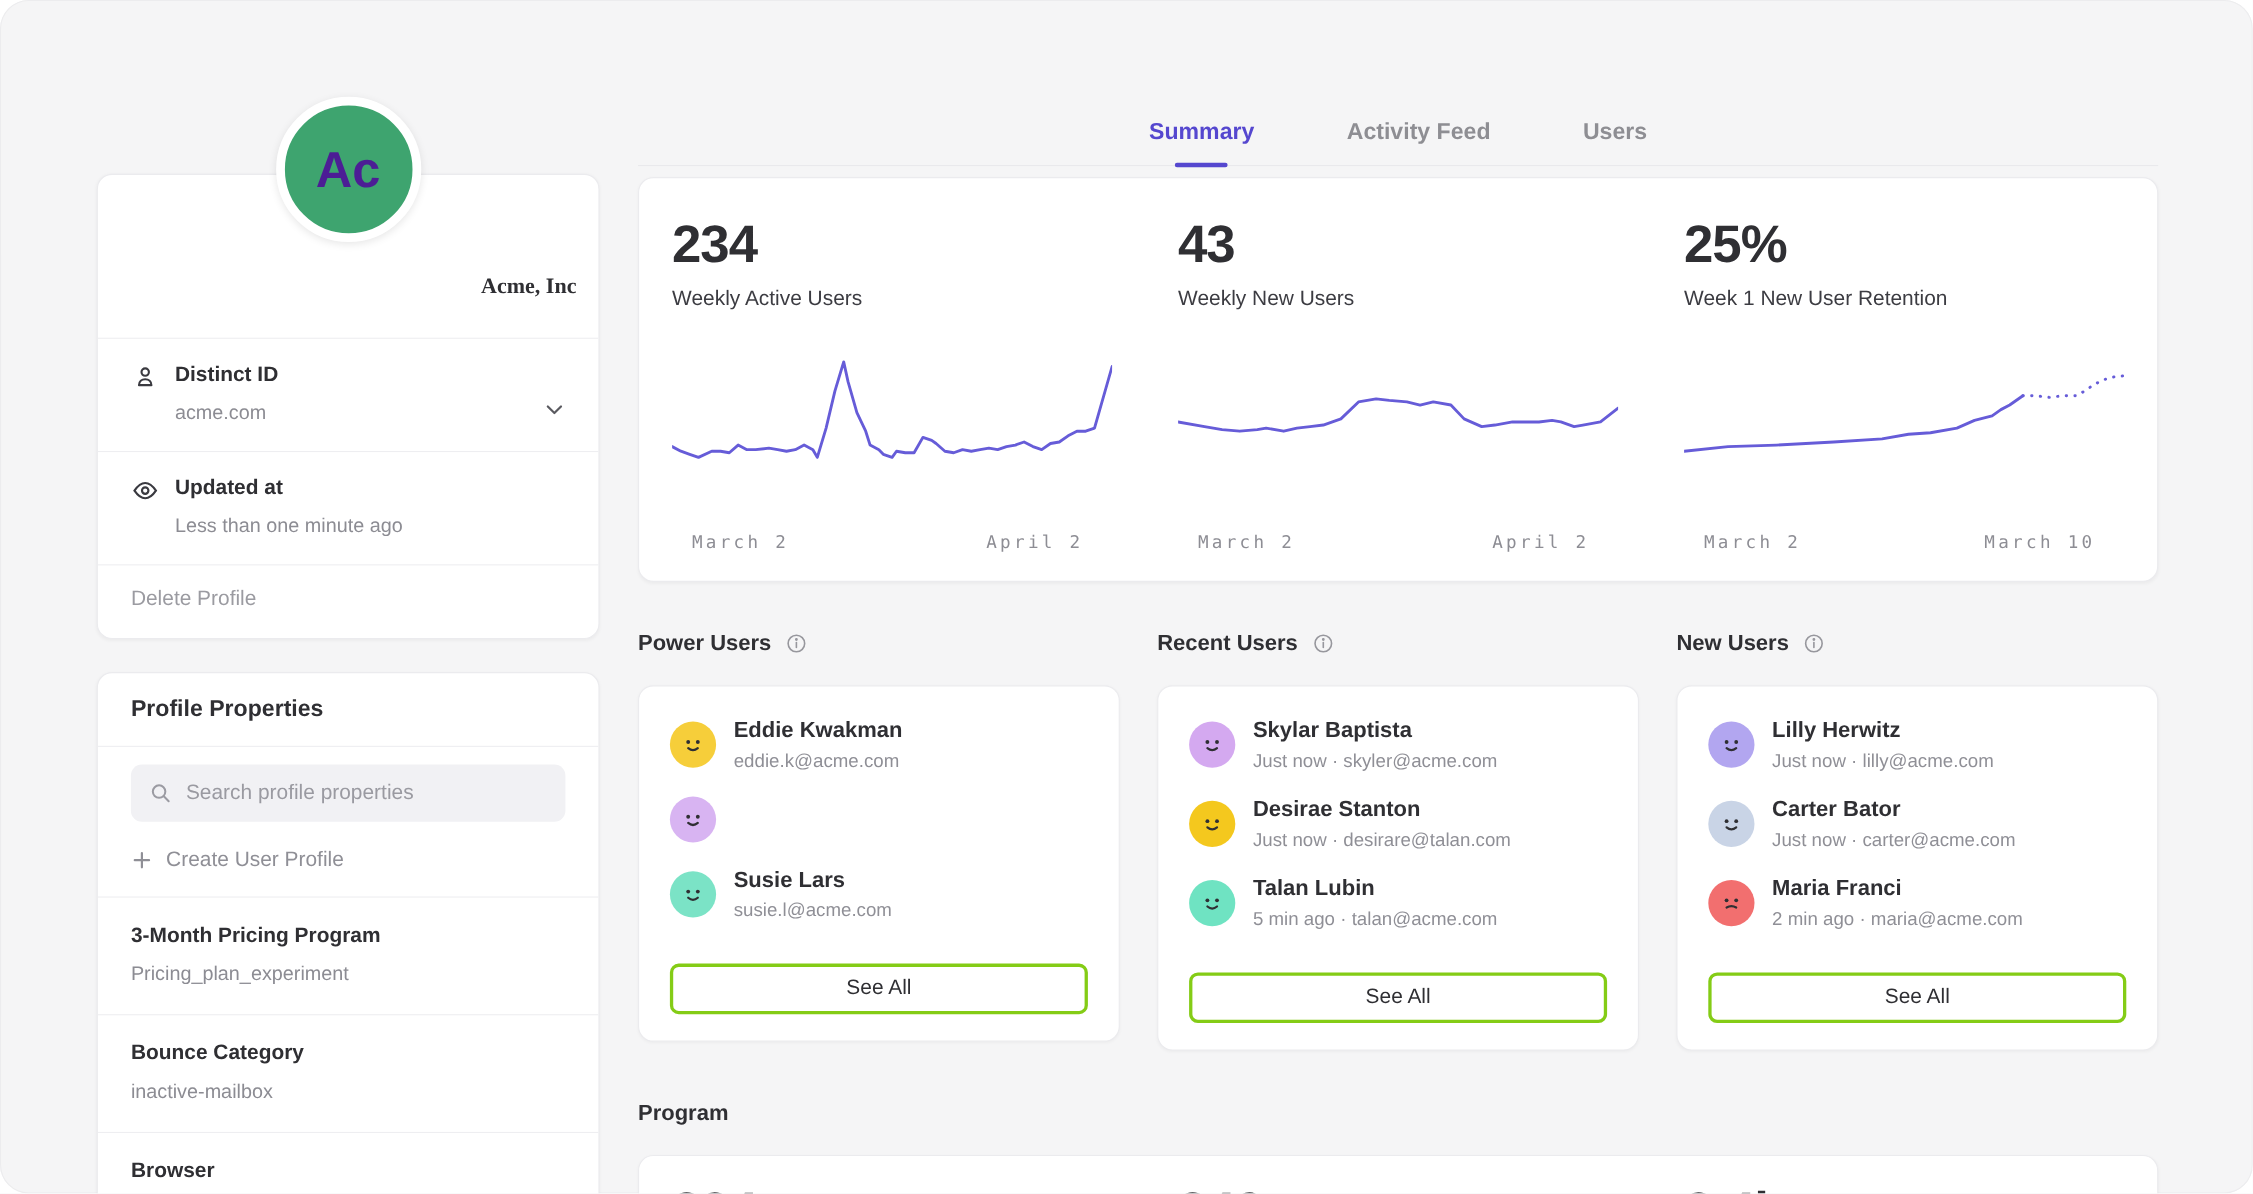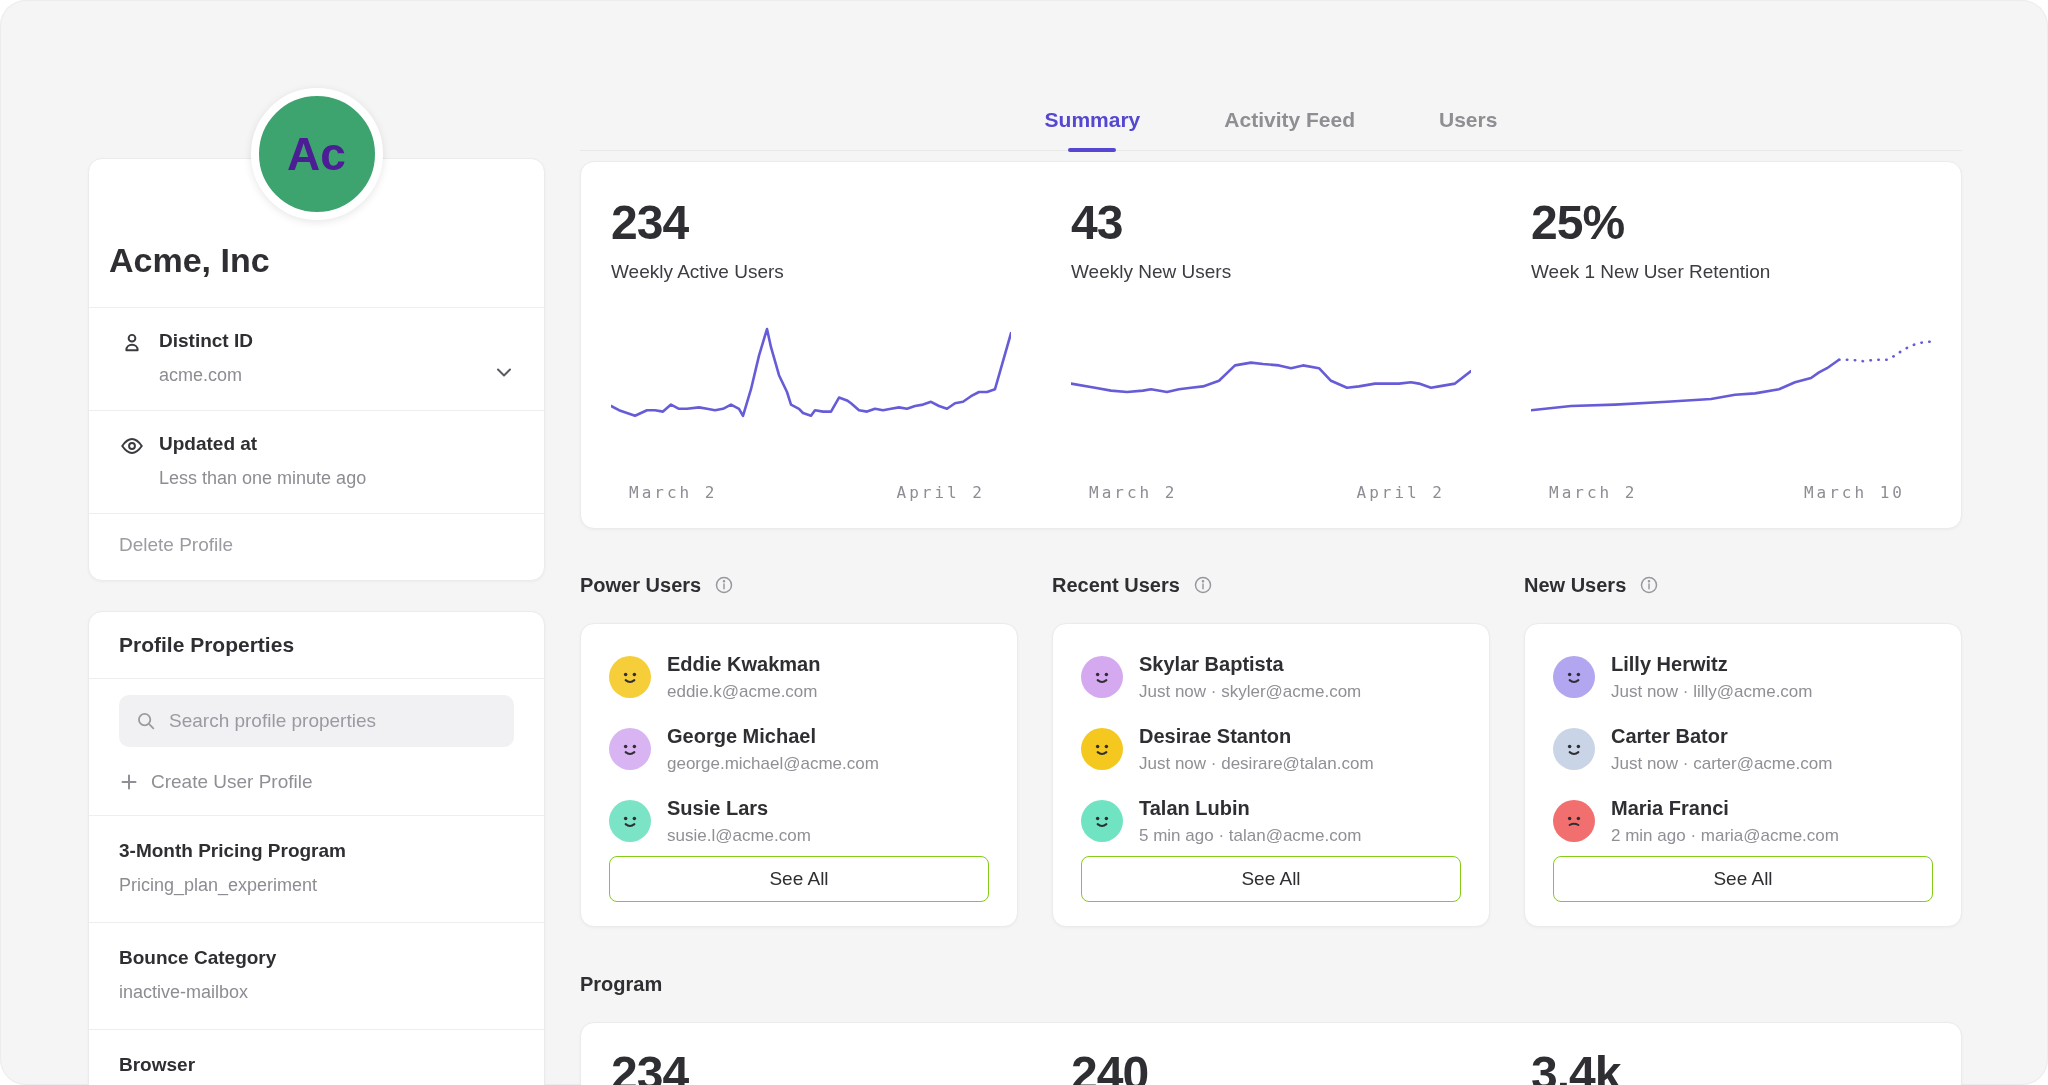--- a/index.html
+++ b/index.html
@@ -14,21 +14,21 @@
 
   
   .sidebar { position:absolute; left:88px; top:0; width:457px; }
   .avatar-wrap { position:relative; z-index:2; display:flex; justify-content:center; }
   .company-avatar {
     margin-top:88px; width:132px; height:132px; border-radius:50%;
     border:8px solid #fff; display:flex; align-items:center; justify-content:center;
     font-size:46px; font-weight:bold; color:#4c1d95; box-shadow:0 2px 8px rgba(0,0,0,.10);
   }
   .profile-card { margin-top:-62px; position:relative; z-index:1; }
-  .company-name { padding:84px 20px 30px; text-align:left; font-size:34px; font-weight:bold; line-height:34px; }
+  .company-name { padding:84px 20px 30px; text-align:right; font-size:20px; font-weight:bold; line-height:34px;font-family:Liberation Serif, serif; }
   .field-row { position:relative; padding:22px 30px 24px; display:flex; align-items:flex-start; }
   .field-icon { width:26px; height:26px; margin-right:14px; margin-top:0; flex:none; }
   .field-label { font-size:19px; font-weight:bold; line-height:22px; }
   .field-value { font-size:18px; color:#8c8c93; margin-top:12px; line-height:22px; }
   .row-chevron { position:absolute; right:28px; bottom:26px; width:24px; height:24px; }
   .delete-row { padding:20px 30px 24px; font-size:19px; color:#9b9ba1; }
 
   .props-card { margin-top:30px; height:620px; }
   .props-title { padding:20px 30px; font-size:21px; font-weight:bold; line-height:26px; }
   .props-body { padding:16px 30px 22px; }
@@ -58,21 +58,21 @@
 
   .user-sections { display:grid; grid-template-columns:1fr 1fr 1fr; column-gap:34px; margin-top:44px; }
   .section-header { display:flex; align-items:center; gap:12px; font-size:20px; font-weight:bold; line-height:24px; }
   .info-icon { width:22px; height:22px; }
   .users-card { margin-top:26px; padding:28px 28px 24px; }
   .user-row { display:flex; align-items:center; gap:16px; }
   .user-row + .user-row { margin-top:22px; }
   .user-avatar { width:42px; height:42px; border-radius:50%; flex:none; display:flex; align-items:center; justify-content:center; }
   .user-name { font-size:20px; font-weight:bold; line-height:24px; }
   .user-meta { font-size:17px; color:#8f8f96; margin-top:6px; line-height:20px; }
-  .see-all { margin-top:10px; width:100%; height:46px; background:#fff; border:1px solid #84cc16; border-radius:8px;
+  .see-all { margin-top:38px; width:100%; height:46px; background:#fff; border:3px solid #84cc16; border-radius:8px;
              display:flex; align-items:center; justify-content:center; font-size:19px; color:#2f2f33;
              font-family:"Liberation Sans", sans-serif; cursor:pointer; }
 
   .activity-title { margin-top:46px; font-size:20px; font-weight:bold; }
   .activity-card { margin-top:26px; display:flex; padding:24px 0 60px; }
   .activity-col { flex:1 1 0; padding:0 30px; }
   .activity-number { font-size:48px; font-weight:bold; letter-spacing:-1px; line-height:54px; }
 </style>
 </head>
 <body>
@@ -235,24 +235,20 @@
             </div>
           </div>
           <div class="user-row">
             <div class="user-avatar" style="background: rgb(216, 180, 242);">
               <svg width="30" height="30" viewBox="0 0 24 24" fill="none">
                   <circle cx="8.5" cy="10" r="1.4" fill="#2f2f33"></circle>
                   <circle cx="15.5" cy="10" r="1.4" fill="#2f2f33"></circle>
                   <path d="M8.5 14.5 Q12 17.5 15.5 14.5" stroke="#2f2f33" stroke-width="1.6" stroke-linecap="round"></path>
                 </svg>
             </div>
-            <div>
-              <div class="user-name">George Michael</div>
-              <div class="user-meta">george.michael@acme.com</div>
-            </div>
           </div>
           <div class="user-row">
             <div class="user-avatar" style="background: rgb(123, 227, 198);">
               <svg width="30" height="30" viewBox="0 0 24 24" fill="none">
                   <circle cx="8.5" cy="10" r="1.4" fill="#2f2f33"></circle>
                   <circle cx="15.5" cy="10" r="1.4" fill="#2f2f33"></circle>
                   <path d="M8.5 14.5 Q12 17.5 15.5 14.5" stroke="#2f2f33" stroke-width="1.6" stroke-linecap="round"></path>
                 </svg>
             </div>
             <div>

